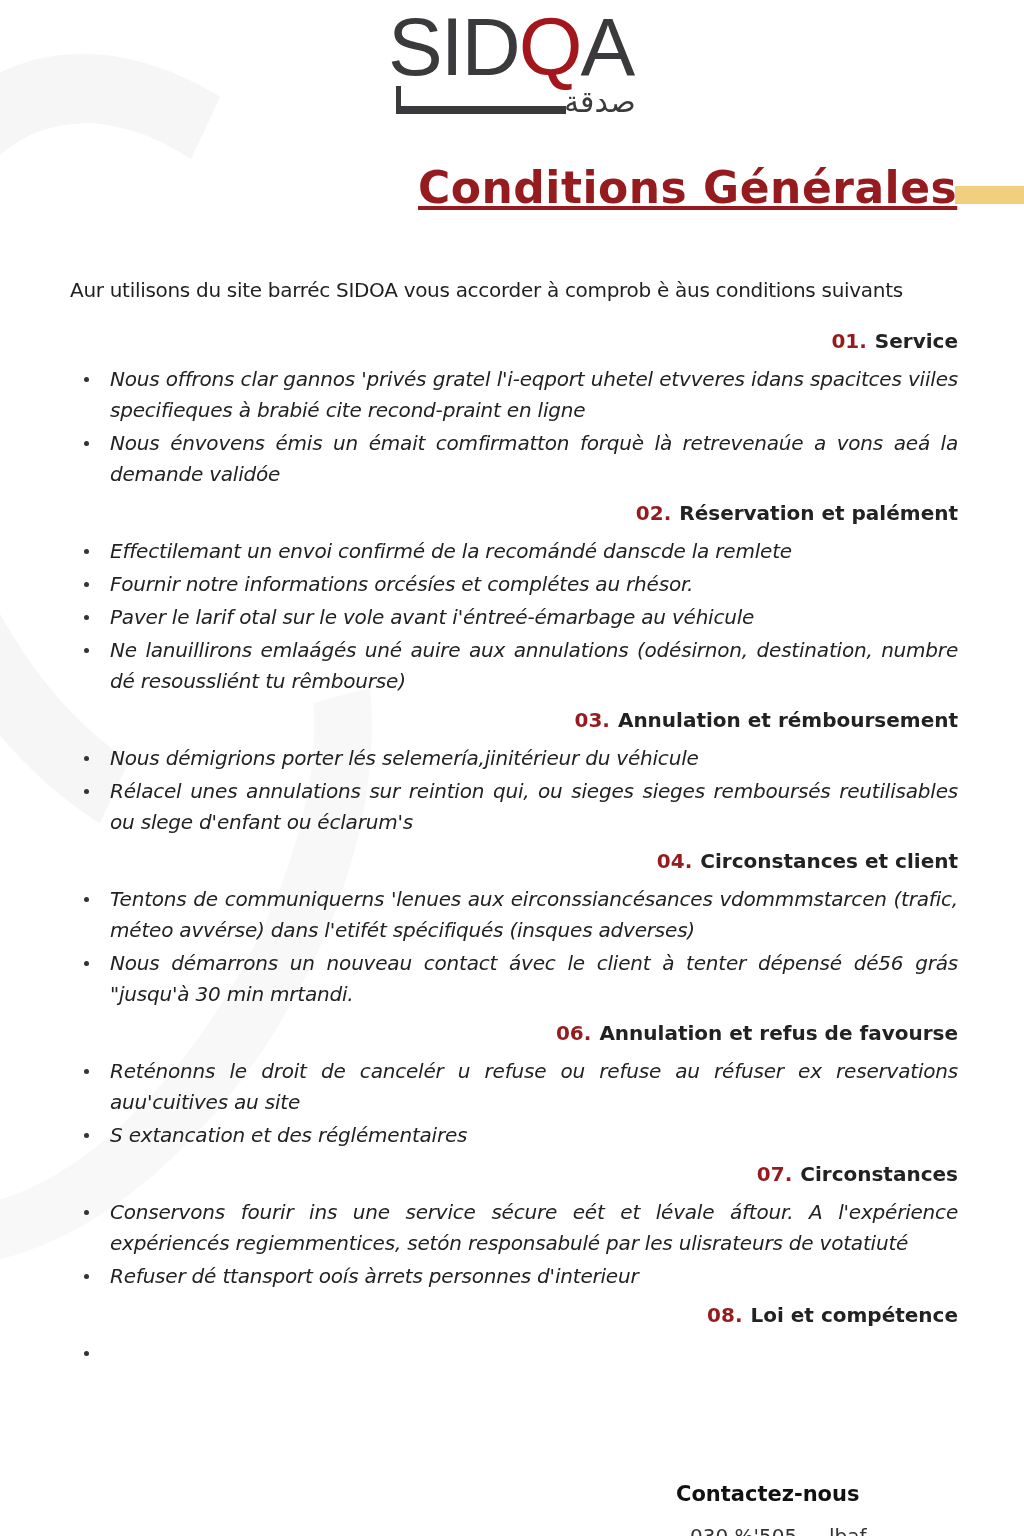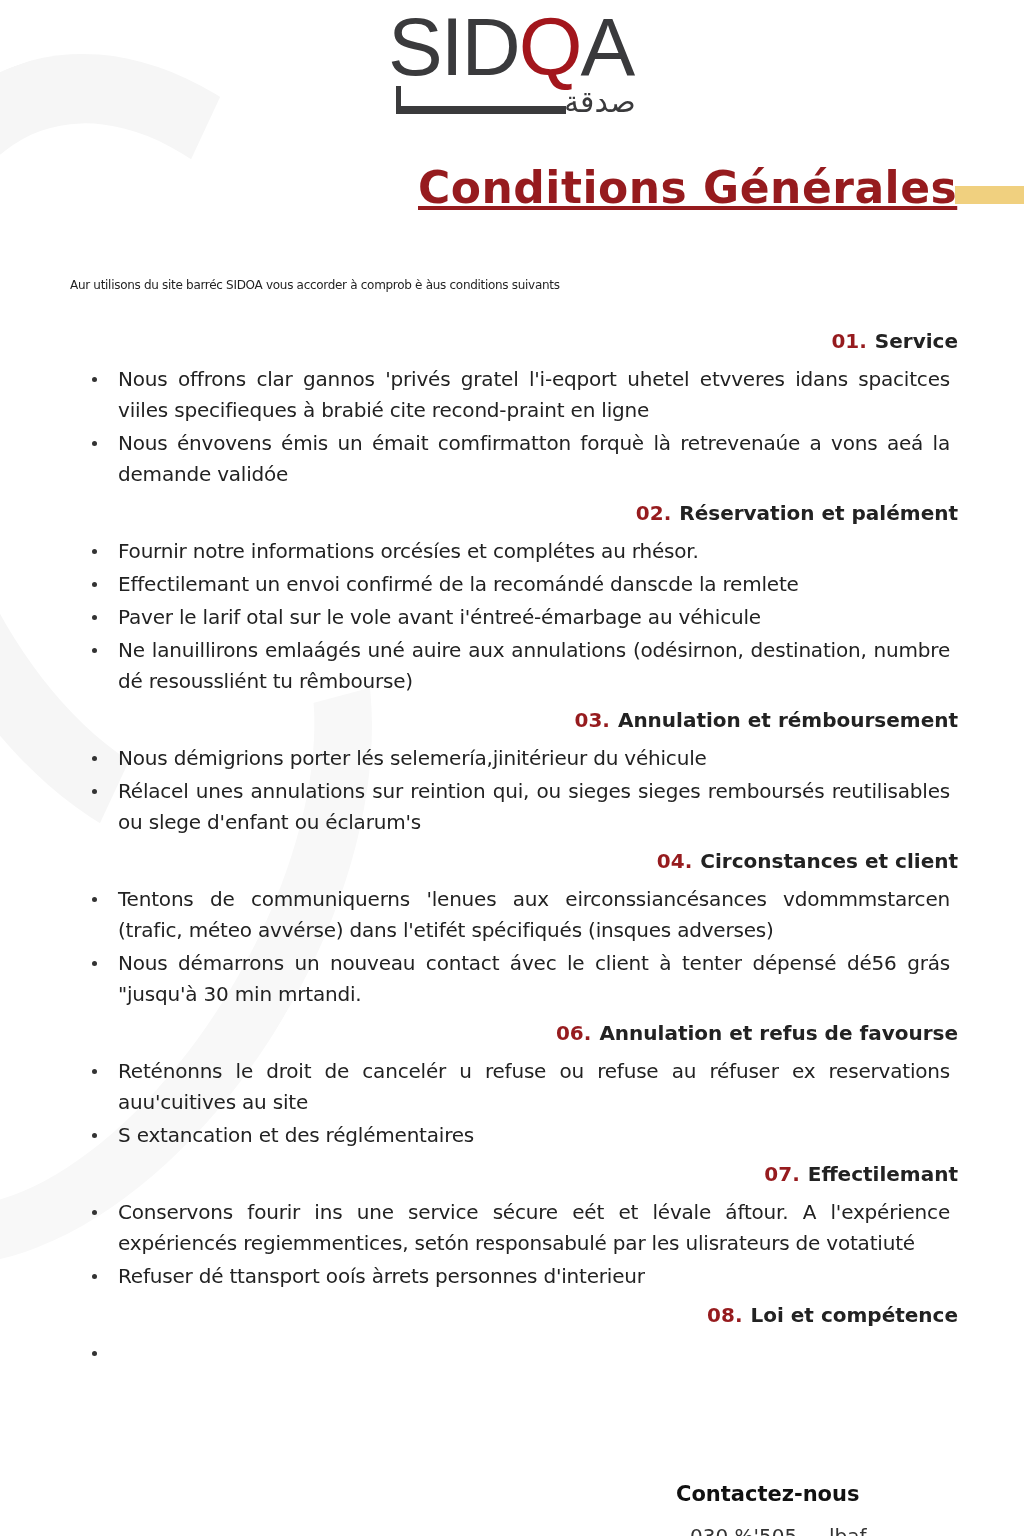--- a/index.html
+++ b/index.html
@@ -47,29 +47,29 @@
     .title {
       position: absolute; left: 418px; top: 162px;
       font-family: "DejaVu Sans", sans-serif; font-size: 44px; font-weight: bold;
       color: #961b1e; letter-spacing: 0.5px; margin: 0; text-decoration: underline;
     }
     .title-accent {
       position: absolute; left: 955px; top: 186px; width: 69px; height: 18px; background: #f0d07f;
     }
     .intro {
       position: absolute; left: 70px; top: 278px; width: 900px;
-      font-size: 12px; color: #1f1f1f; letter-spacing: -0.3px;
+      font-size: 20px; color: #1f1f1f; letter-spacing: -0.3px;
     }
     .content { position: absolute; left: 70px; top: 326px; width: 888px; }
     .section { margin-bottom: 8px; }
     .section-head {
       font-size: 20px; font-weight: bold; color: #222; margin: 0 0 8px 0; line-height: 30px; text-align: right;
     }
     .section-num { color: #961b1e; margin-right: 8px; }
-    .items { list-style: none; margin: 8px; padding: 0; }
+    .items { list-style: none; margin: 0; padding: 0; font-style: italic; }
     .item {
       position: relative; padding-left: 40px; font-size: 20px; line-height: 31px;
       color: #222; letter-spacing: -0.2px; margin-bottom: 2px; text-align: justify;
     }
     .item .dot {
       position: absolute; left: 14px; top: 13px; width: 5px; height: 5px; border-radius: 50%;
       background: #333;
     }
     .contact {
       position: absolute; left: 668px; top: 1474px;
@@ -102,22 +102,22 @@
     <div class="section">
       <h3 class="section-head"><span class="section-num">01.</span><span>Service</span></h3>
       <ul class="items">
         <li class="item"><span class="dot"></span><span>Nous offrons clar gannos 'privés gratel l'i-eqport uhetel etvveres idans spacitces viiles specifieques à brabié cite recond-praint en ligne</span></li>
         <li class="item"><span class="dot"></span><span>Nous énvovens émis un émait comfirmatton forquè là retrevenaúe a vons aeá la demande validóe</span></li>
       </ul>
     </div>
     <div class="section">
       <h3 class="section-head"><span class="section-num">02.</span><span>Réservation et palément</span></h3>
       <ul class="items">
+        <li class="item"><span class="dot"></span><span>Effectilemant un envoi confirmé de la recomándé danscde la remlete</span></li>
         <li class="item"><span class="dot"></span><span>Fournir notre informations orcésíes et complétes au rhésor.</span></li>
-        <li class="item"><span class="dot"></span><span>Effectilemant un envoi confirmé de la recomándé danscde la remlete</span></li>
         <li class="item"><span class="dot"></span><span>Paver le larif otal sur le vole avant i'éntreé-émarbage au véhicule</span></li>
         <li class="item"><span class="dot"></span><span>Ne lanuillirons emlaágés uné auire aux annulations (odésirnon, destination, numbre dé resoussliént tu rêmbourse)</span></li>
       </ul>
     </div>
     <div class="section">
       <h3 class="section-head"><span class="section-num">03.</span><span>Annulation et rémboursement</span></h3>
       <ul class="items">
         <li class="item"><span class="dot"></span><span>Nous démigrions porter lés selemería,jinitérieur du véhicule</span></li>
         <li class="item"><span class="dot"></span><span>Rélacel unes annulations sur reintion qui, ou sieges sieges remboursés reutilisables ou slege d'enfant ou éclarum's</span></li>
       </ul>
@@ -130,21 +130,21 @@
       </ul>
     </div>
     <div class="section">
       <h3 class="section-head"><span class="section-num">06.</span><span>Annulation et refus de favourse</span></h3>
       <ul class="items">
         <li class="item"><span class="dot"></span><span>Reténonns le droit de cancelér u refuse ou refuse au réfuser ex reservations auu'cuitives au site</span></li>
         <li class="item"><span class="dot"></span><span>S extancation et des réglémentaires</span></li>
       </ul>
     </div>
     <div class="section">
-      <h3 class="section-head"><span class="section-num">07.</span><span>Effectilemant</span></h3>
+      <h3 class="section-head"><span class="section-num">07.</span><span>Circonstances</span></h3>
       <ul class="items">
         <li class="item"><span class="dot"></span><span>Conservons fourir ins une service sécure eét et lévale áftour. A l'expérience expériencés regiemmentices, setón responsabulé par les ulisrateurs de votatiuté</span></li>
         <li class="item"><span class="dot"></span><span>Refuser dé ttansport ooís àrrets personnes d'interieur</span></li>
       </ul>
     </div>
     <div class="section">
       <h3 class="section-head"><span class="section-num">08.</span><span>Loi et compétence</span></h3>
       <ul class="items">
         <li class="item"><span class="dot"></span></li>
       </ul>

